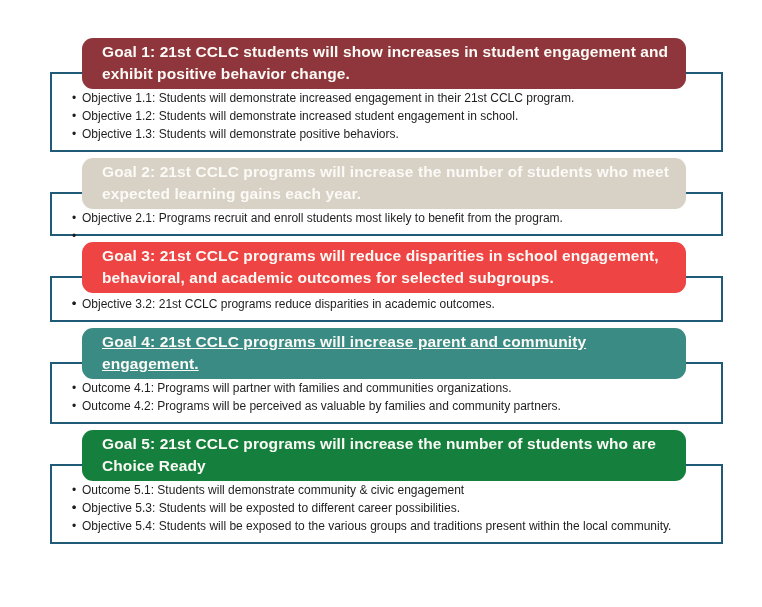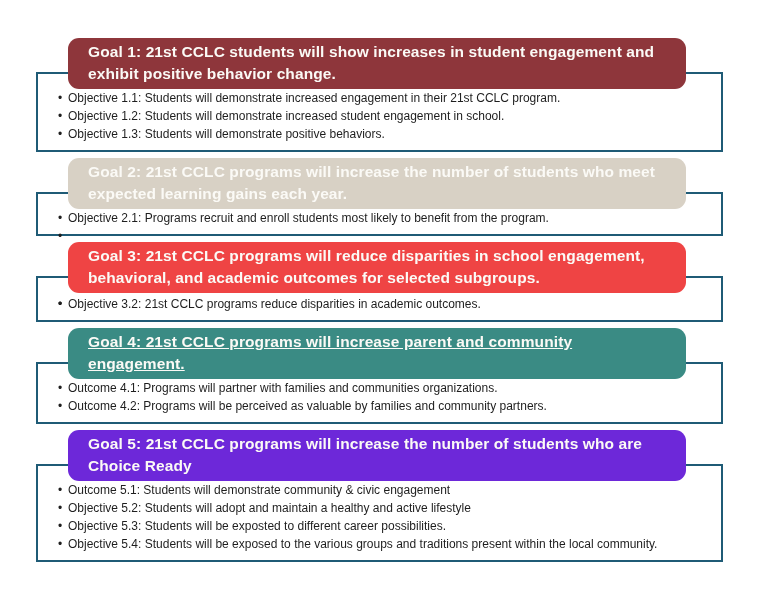--- a/index.html
+++ b/index.html
@@ -17,20 +17,21 @@
     position: relative;
     width: 762px;
     height: 607px;
     background: #ffffff;
     box-sizing: border-box;
     padding: 38px 39px 0 36px;
   }
   .goal-section {
     position: relative;
     margin-bottom: 6px;
+    margin-left: 14px;
   }
   .goal-header {
     position: relative;
     z-index: 2;
     margin: 0 37px 0 32px;
     border-radius: 11px;
     padding: 3px 16px 4px 20px;
     color: #FBFAF6;
     font-weight: bold;
     font-size: 15.5px;
@@ -108,24 +109,24 @@
     <div class="goal-header" style="background: rgb(58, 139, 132); text-decoration: underline;">Goal 4: 21st CCLC programs will increase parent and community engagement.</div>
     <div class="goal-box">
       <ul class="bullet-list">
           <li class="bullet-item"><span class="bullet-glyph">•</span><span>Outcome 4.1: Programs will partner with families and communities organizations.</span></li>
           <li class="bullet-item"><span class="bullet-glyph">•</span><span>Outcome 4.2: Programs will be perceived as valuable by families and community partners.</span></li>
         </ul>
     </div>
   </div>
 
   <div class="goal-section">
-    <div class="goal-header" style="background: #6d28d9;">Goal 5: 21st CCLC programs will increase the number of students who are Choice Ready</div>
+    <div class="goal-header" style="background: #15803d;">Goal 5: 21st CCLC programs will increase the number of students who are Choice Ready</div>
     <div class="goal-box">
       <ul class="bullet-list">
           <li class="bullet-item"><span class="bullet-glyph">•</span><span>Outcome 5.1: Students will demonstrate community  &amp; civic engagement</span></li>
-          <li class="bullet-item"><span class="bullet-glyph">•</span><span>Objective 5.2: Students will adopt and maintain a healthy and active lifestyle</span></li>
+          <li class="bullet-item"><span class="bullet-glyph">•</span></li>
           <li class="bullet-item"><span class="bullet-glyph">•</span><span>Objective 5.3: Students will be exposted to different career possibilities.</span></li>
           <li class="bullet-item"><span class="bullet-glyph">•</span><span>Objective 5.4: Students will be exposed to the various groups and traditions present within the local community.</span></li>
         </ul>
     </div>
   </div>
 
 </div>
 
 </body></html>

